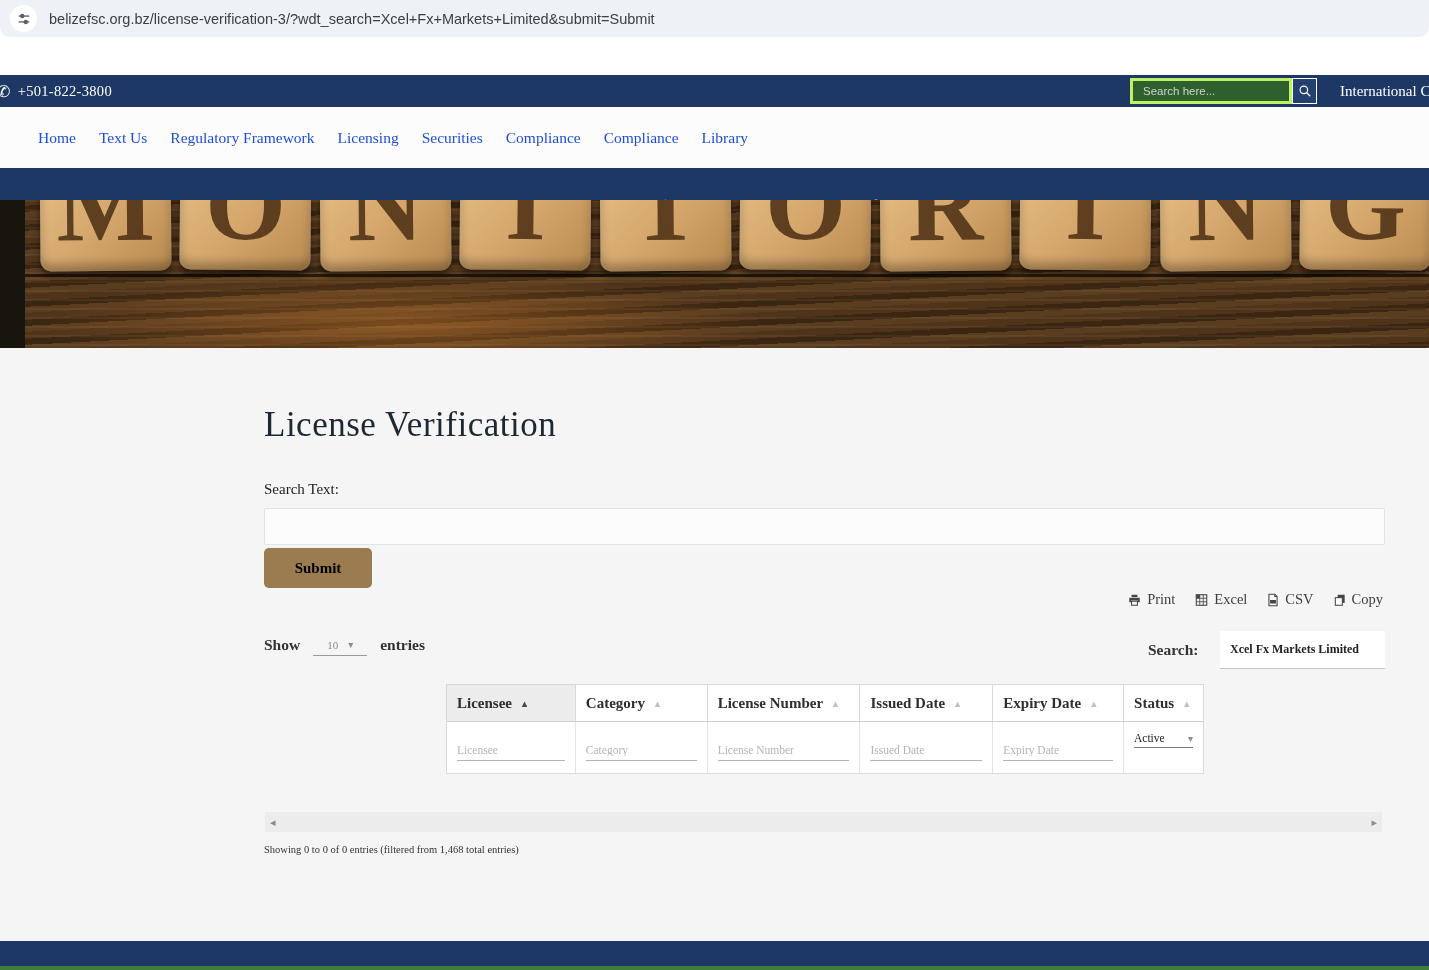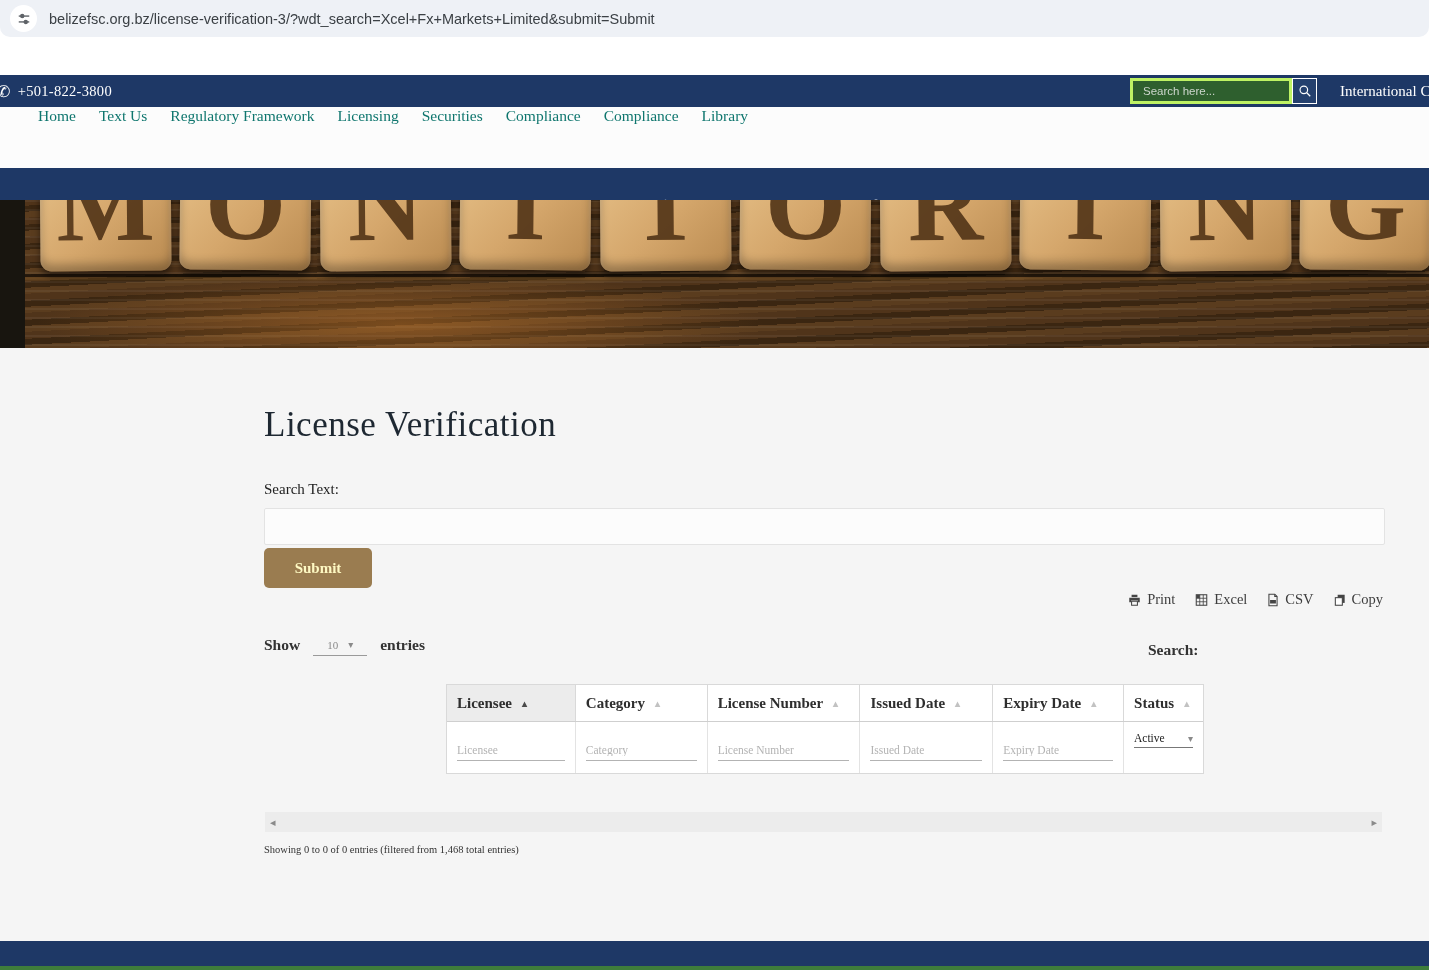--- a/index.html
+++ b/index.html
@@ -26,22 +26,22 @@
     font-family:"Liberation Sans", sans-serif; font-size:11.5px; padding:0 10px; }
   .site-search::placeholder { color:#cdd6cd; }
   .search-btn { position:absolute; left:1292px; top:3px; width:25px; height:26px;
     background:#24406e; border:1px solid #fff; display:flex; align-items:center;
     justify-content:center; cursor:pointer; }
   .intl-link { position:absolute; left:1340px; top:0; height:32px; display:flex;
     align-items:center; font-size:15px; white-space:nowrap; }
 
   
   .mainnav { position:absolute; top:107px; left:0; width:1429px; height:61px;
-    background:#fcfcfc; display:flex; gap:23px;
-    padding-left:38px; font-size:15.5px; color:#0f766e; }
+    background:#fcfcfc; display:flex; align-items:center; gap:23px;
+    padding-left:38px; font-size:15.5px; color:#1d4ed8; }
   .mainnav span { cursor:pointer; white-space:nowrap; }
 
   
   .bluebar { position:absolute; top:168px; left:0; width:1429px; height:32px;
     background:#1e3866; color:#fff; display:flex; align-items:center;
     justify-content:center; gap:38px; font-weight:bold; font-size:11.5px; }
   .bluebar-inner { display:flex; gap:38px; transform:translateX(110px); }
   .bluebar .item { display:flex; align-items:center; gap:6px; cursor:pointer;margin-top:41px; }
 
   
@@ -71,21 +71,21 @@
   
   .main { position:absolute; top:348px; left:0; width:1429px; height:593px;
     background:#f5f5f5; }
   .page-title { position:absolute; left:264px; top:57px; font-size:35px;
     font-weight:500; color:#1e2832; letter-spacing:.5px; }
   .stx-label { position:absolute; left:264px; top:133px; font-size:15px; color:#222; }
   .stx-input { position:absolute; left:264px; top:160px; width:1121px; height:37px;
     background:#fcfcfc; border:1px solid #e3e3e3; border-radius:2px;
     font-size:15px; padding:0 10px; font-family:"Liberation Serif", serif; }
   .submit-btn { position:absolute; left:264px; top:200px; width:108px; height:40px;
-    background:#9a7c50; border:none; border-radius:5px; color:#fef9c3;
+    background:#9a7c50; border:none; border-radius:5px; color:#000000;
     font-family:"Liberation Serif", serif; font-weight:bold; font-size:15px;
     cursor:pointer; }
 
   .export-row { position:absolute; right:46px; top:243px; display:flex; gap:19px;
     align-items:center; color:#3d3d3d; font-size:14.5px; }
   .export-row .ebtn { display:flex; align-items:center; gap:5px; cursor:pointer; }
 
   .show-row { position:absolute; left:264px; top:286px; display:flex;
     align-items:center; gap:13px; font-size:15.5px; font-weight:bold; color:#333; }
   .pagesize { position:relative; width:54px; height:22px; border-bottom:1px solid #9a9a9a;
@@ -292,20 +292,21 @@
   <div class="show-row">
     <span>Show</span>
     <div class="pagesize">
       <span class="val">10</span>
       <span class="tri">▾</span>
     </div>
     <span>entries</span>
   </div>
 
   <div class="tsearch-label">Search:</div>
+  <input class="tsearch-input" type="text" value="Xcel Fx Markets Limited" style="">
 
   <div class="dtable">
     <div class="thead">
       <div class="th th-0">
         <span>Licensee</span>
         <span class="sort active">▴</span>
       </div>
       <div class="th th-1">
         <span>Category</span>
         <span class="sort">▴</span>

